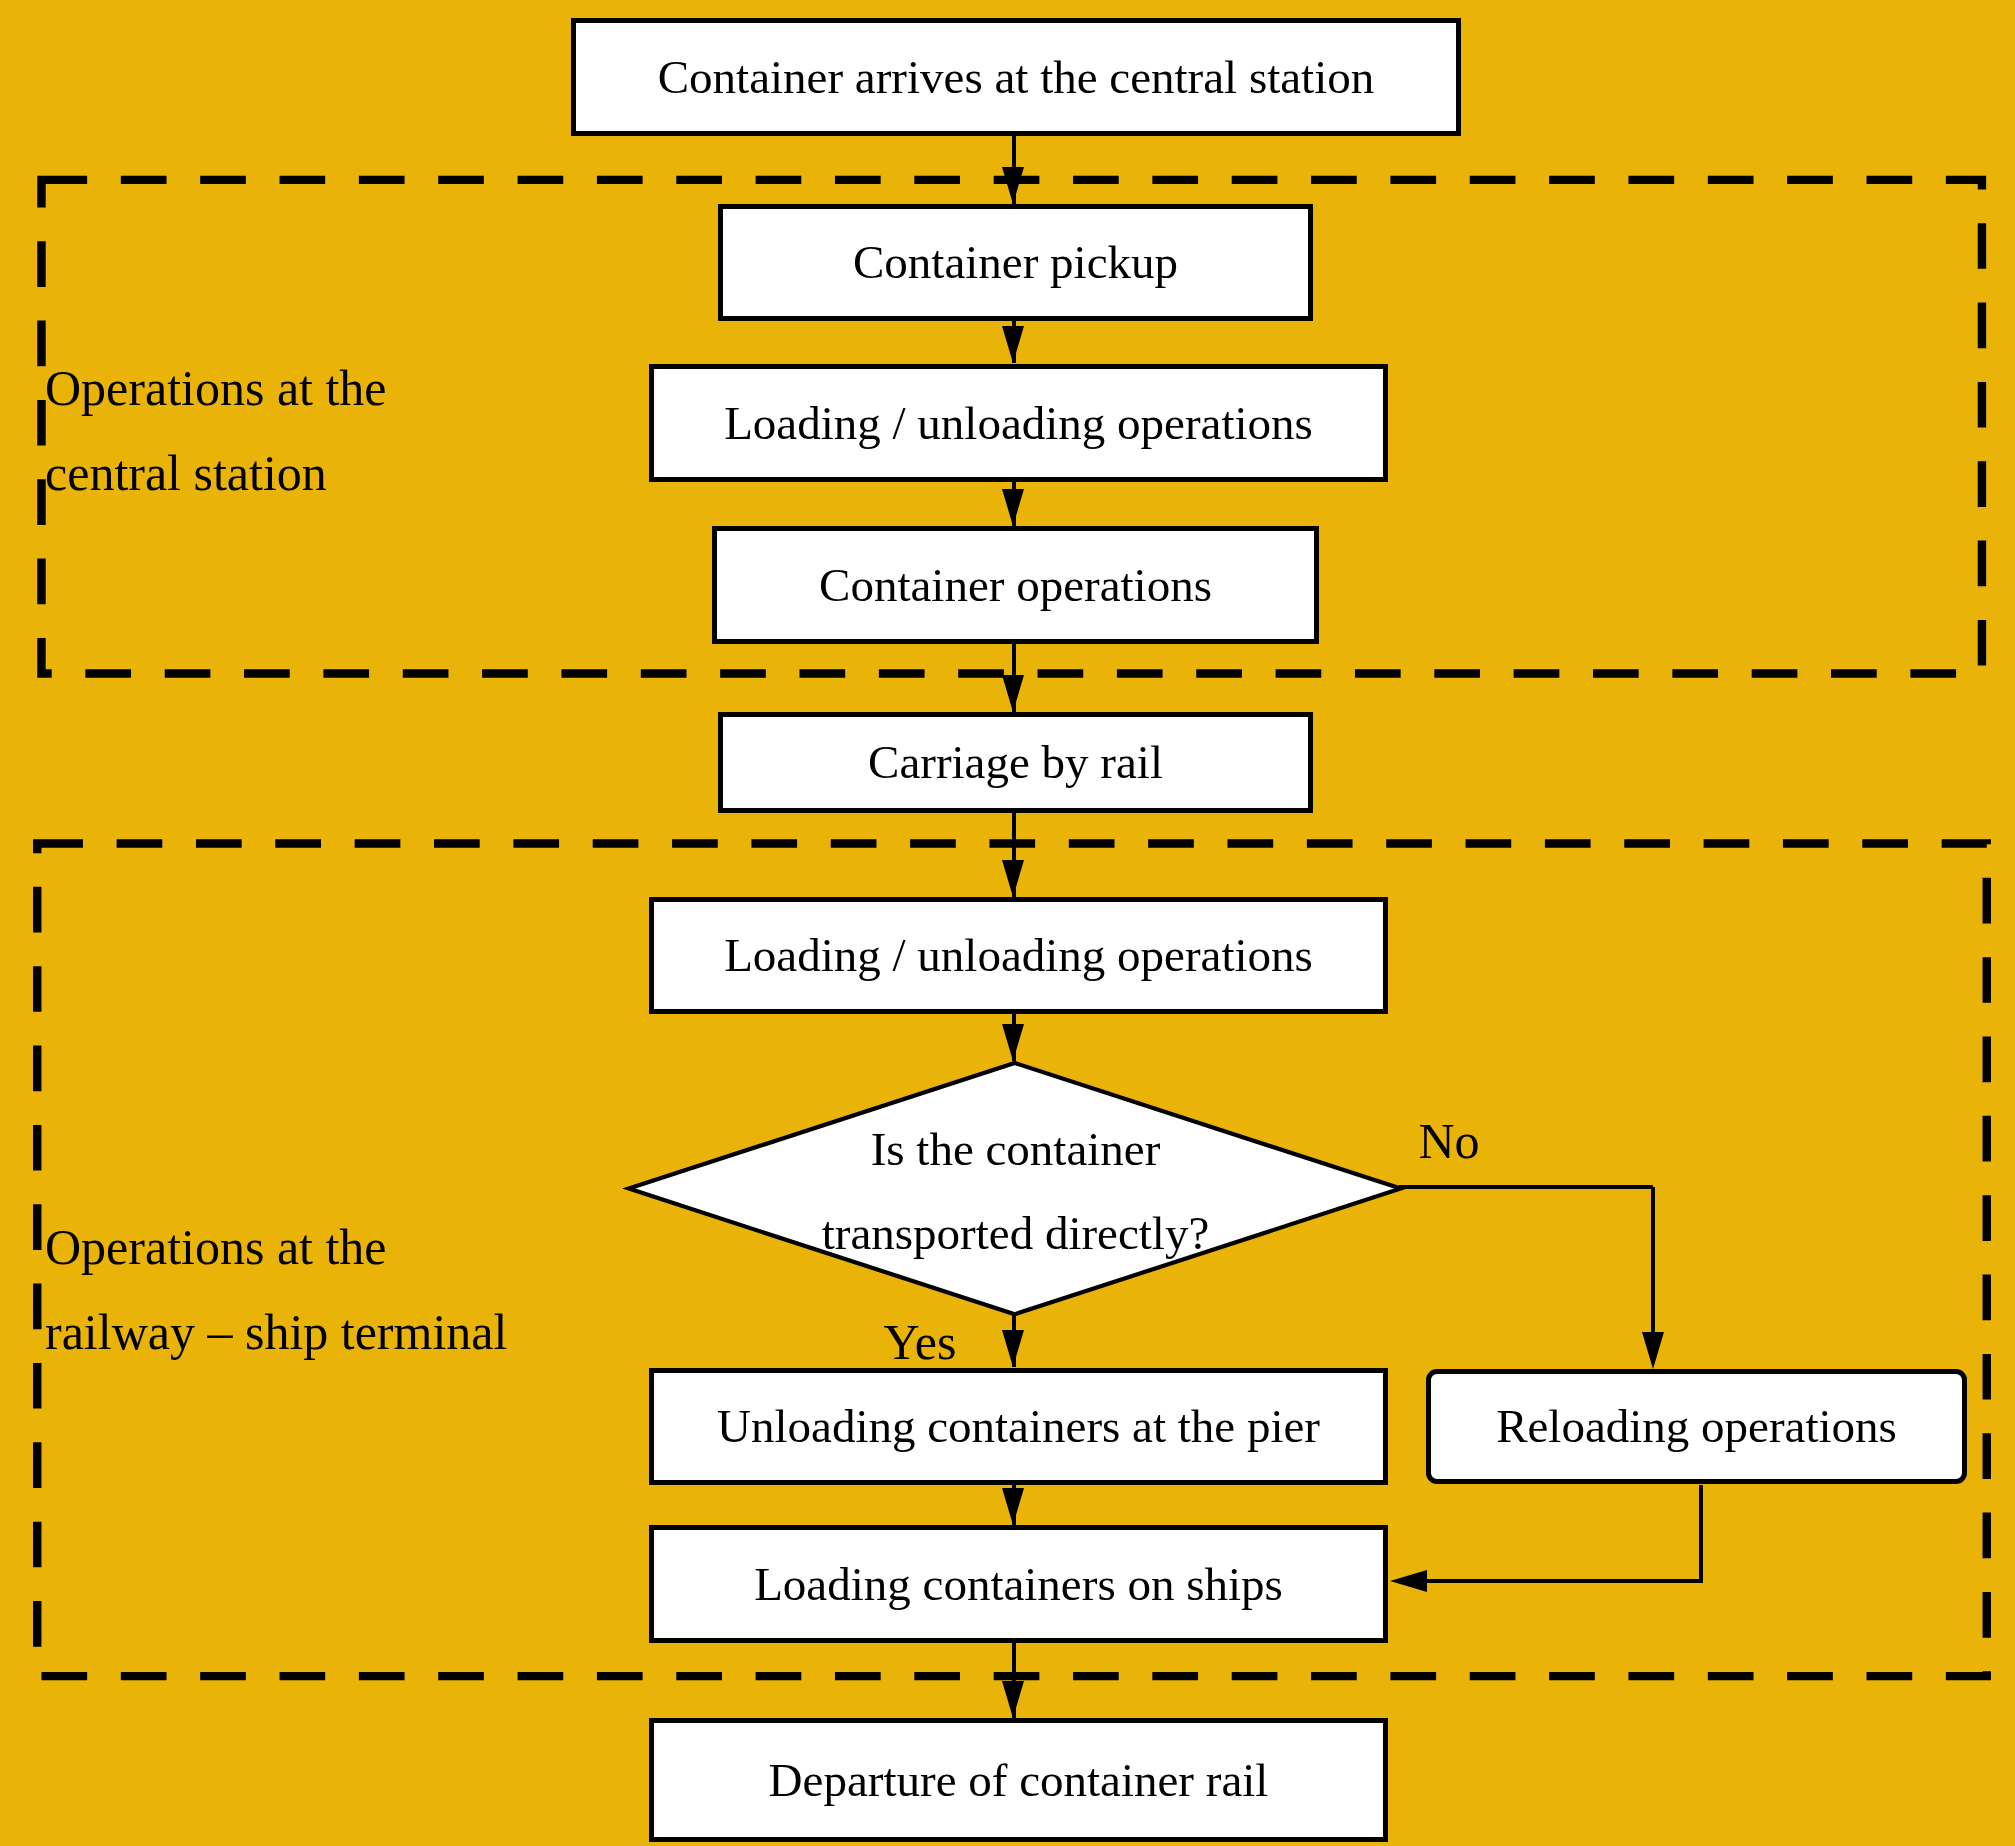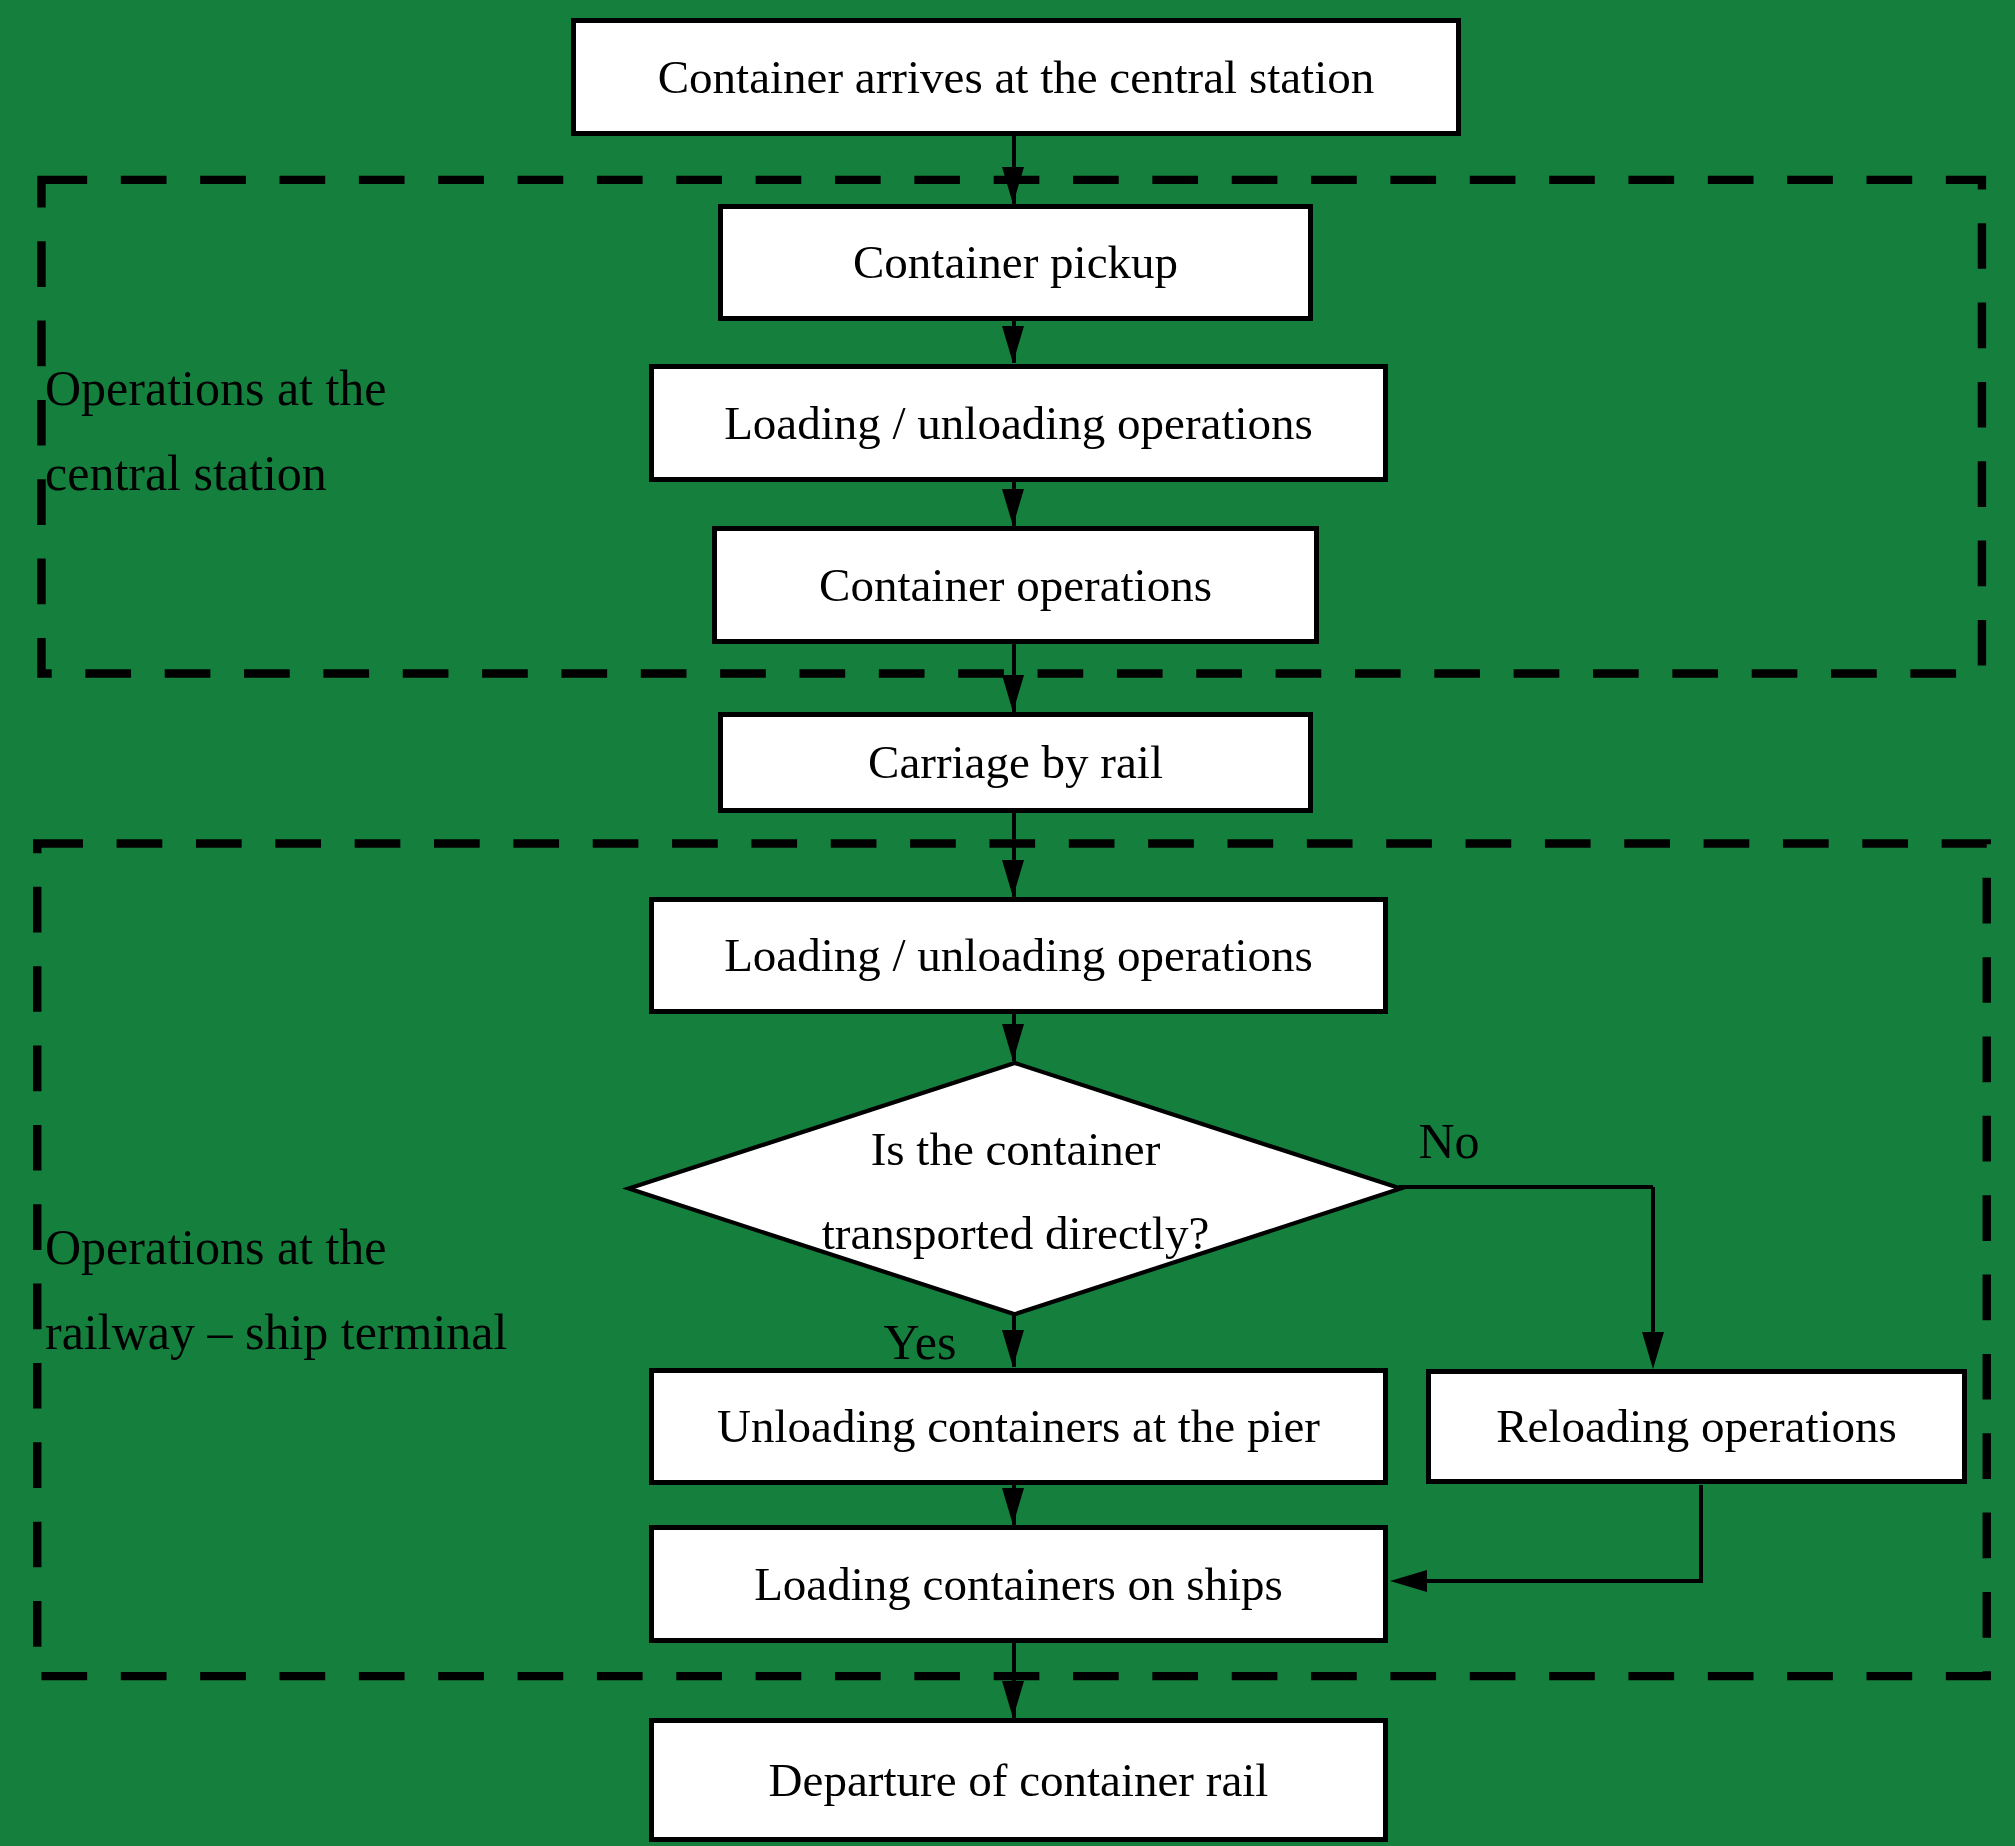--- a/index.html
+++ b/index.html
@@ -1,19 +1,19 @@
 <!DOCTYPE html>
 <html style="font-size:9.6px"><head>
 <meta charset="utf-8">
 <style>
   html,body{margin:0;padding:0;background:#ffffff;}
   .canvas{
     position:relative;
     width:2015px;height:1847px;
-    background:#15803d;
+    background:#eab308;
     font-family:"Liberation Serif","DejaVu Serif",serif;
     color:#000;
     text-decoration:underline;
   }
   .lines-layer{position:absolute;left:0;top:0;width:2015px;height:1847px;}
   .node{
     position:absolute;
     box-sizing:border-box;
     border:5.4px solid #000;
     background:#ffffff;
@@ -126,21 +126,21 @@
 
   <div class="decision-text">
     <span>Is the container</span>
     <span>transported directly?</span>
   </div>
 
   <div class="node" style="left:649px;top:1368px;width:739px;height:117px;">
     <span>Unloading containers at the pier</span>
   </div>
 
-  <div class="node" style="left:1426px;top:1369px;width:541px;height:115px;">
+  <div class="node" style="left:1426px;top:1369px;width:541px;height:115px;border-radius:11px;">
     <span>Reloading operations</span>
   </div>
 
   <div class="node" style="left:649px;top:1525px;width:739px;height:118px;">
     <span>Loading containers on ships</span>
   </div>
 
   <div class="node" style="left:649px;top:1718px;width:739px;height:124px;">
     <span>Departure of container rail</span>
   </div>

